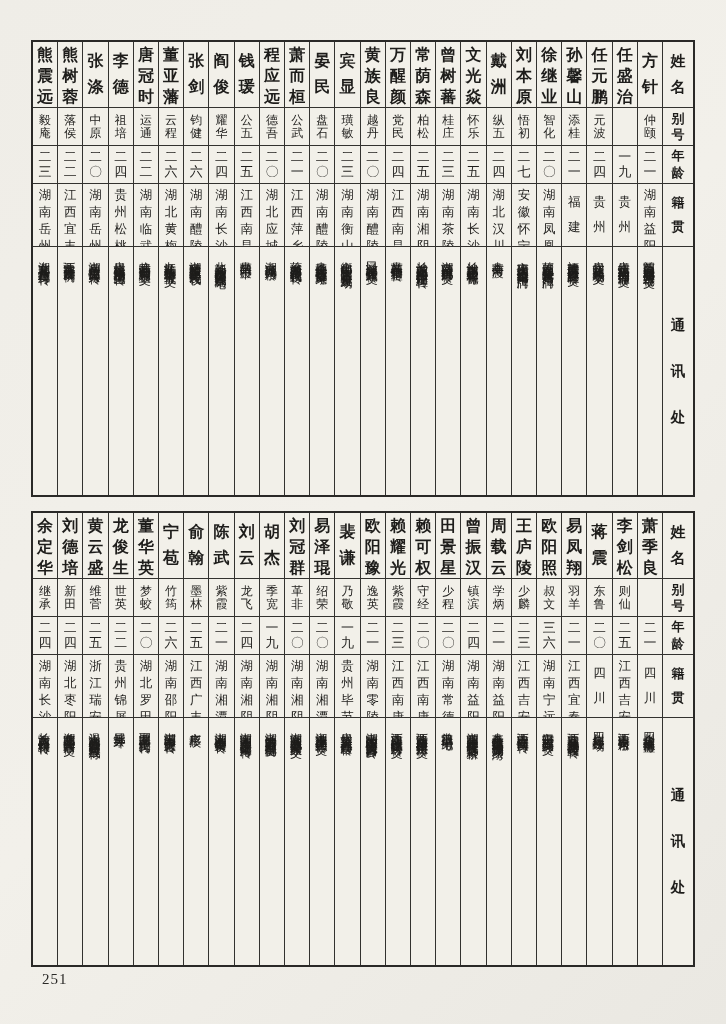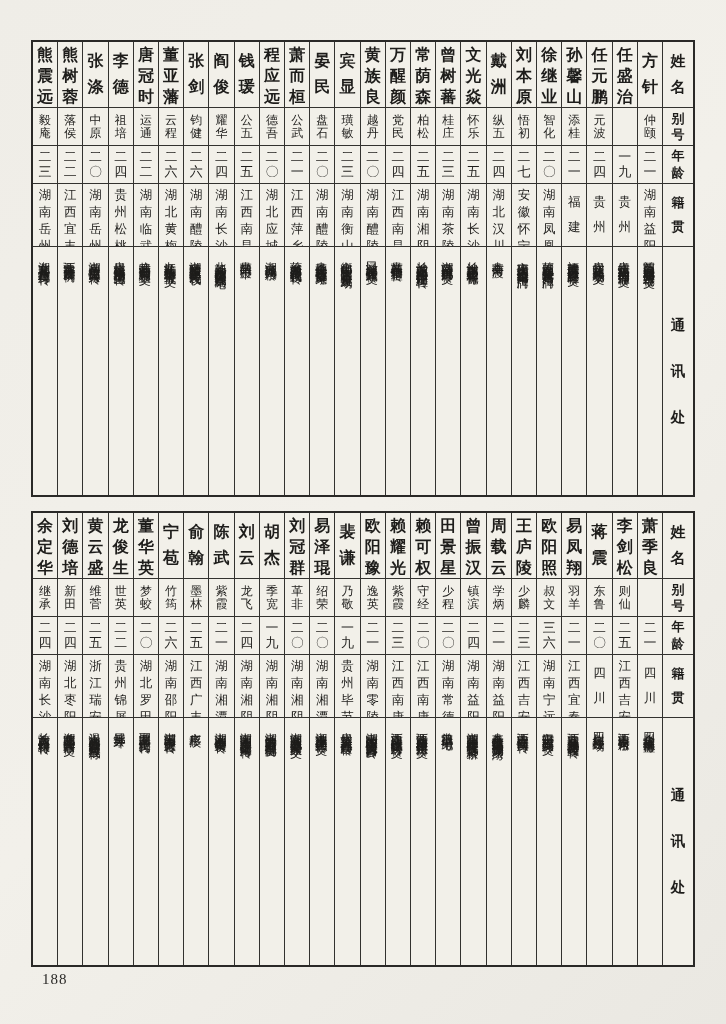--- a/index.html
+++ b/index.html
@@ -1287,14 +1287,14 @@
             <span>贯</span>
           </div>
           <div class="cell addr-hdr">
             <span>通</span>
             <span>讯</span>
             <span>处</span>
           </div>
         </div>
       </div>
     </div>
-  <div class="page-number">188</div>
+  <div class="page-number">251</div>
 </div>
 
 </body></html>

